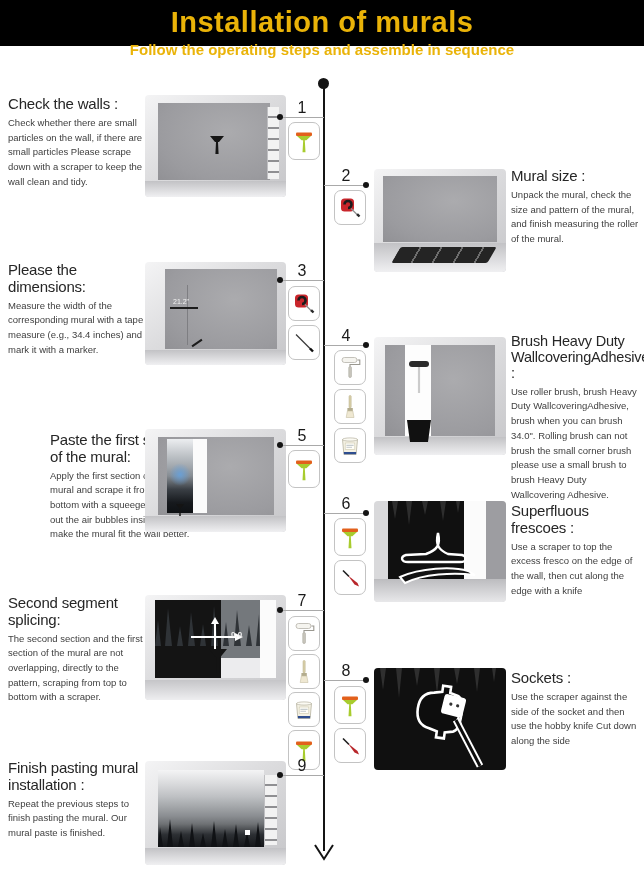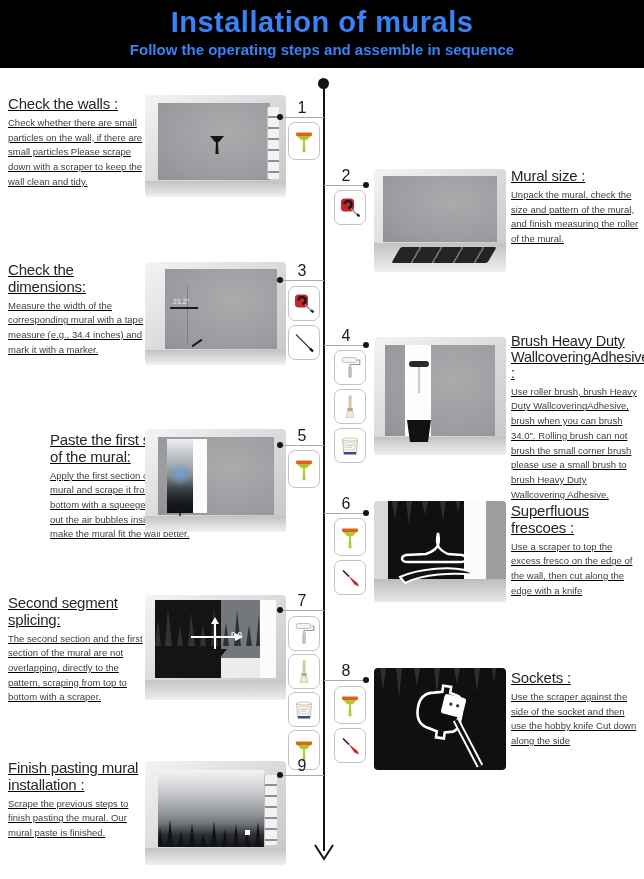--- a/index.html
+++ b/index.html
@@ -1,30 +1,30 @@
 <!DOCTYPE html>
 <html><head>
 <meta charset="utf-8">
 <style>
   html,body{margin:0;padding:0;background:#fff;}
   #canvas{position:relative;width:644px;height:879px;background:#fff;overflow:hidden;
           font-family:"Liberation Sans",sans-serif;}
   
-  .hdr{position:absolute;left:0;top:0;width:644px;height:68px;background:#000;color:#3b82f6;text-align:center;}
+  .hdr{position:absolute;left:0;top:0;width:644px;height:46px;background:#000;color:#eab308;text-align:center;}
   .hdr-title{font-size:29px;font-weight:700;letter-spacing:.5px;margin-top:6px;}
   .hdr-sub{font-size:15px;font-weight:700;margin-top:2px;}
   
   .timeline{position:absolute;left:323px;top:83px;width:2px;height:768px;background:#141414;}
   .tdot{position:absolute;left:318px;top:78px;width:11px;height:11px;border-radius:50%;background:#141414;}
   .tarrow{position:absolute;left:313px;top:843px;}
   .connector{position:absolute;height:1px;background:#a9a9a9;}
   .cdot{position:absolute;width:6px;height:6px;border-radius:50%;background:#141414;}
   .num{position:absolute;font-size:16px;color:#1a1a1a;width:30px;text-align:center;}
   
-  .tblock{position:absolute;text-decoration:underline;}
+  .tblock{position:absolute;}
   .step-heading{font-size:15px;line-height:1.12;color:#262626;letter-spacing:-.2px;}
   .step-body{font-size:9.5px;line-height:1.55;color:#404040;margin-top:3px;}
   
   .iconbox{position:absolute;width:32px;height:35px;border:1px solid #c3c3c3;border-radius:7px;background:#fff;
            display:flex;align-items:center;justify-content:center;box-sizing:border-box;}
   .iconbox svg{width:24px;height:27px;display:block;}
   
   .room{position:absolute;border-radius:4px;background:linear-gradient(145deg,#f4f4f5 0%,#dcdcde 45%,#c6c6c9 100%);overflow:hidden;}
   .wall{position:absolute;background:radial-gradient(ellipse at 62% 38%,#ababae 0%,#9b9b9f 70%,#919195 100%);}
   .floor{position:absolute;left:0;right:0;bottom:0;background:linear-gradient(180deg,#c2c2c5,#f0f0f2);}
@@ -86,21 +86,21 @@
     <div class="wall" style="left:9px;top:7px;right:9px;bottom:30px;"></div>
     <div class="floor" style="height:29px;"></div>
     <div style="position:absolute;left:22px;right:14px;bottom:9px;height:16px;background:repeating-linear-gradient(90deg,#242424 0 19px,#6d6d6d 19px 21px);transform:skewX(-30deg);border-radius:2px;"></div>
   </div>
   <div class="tblock" style="left:511px;top:168px;width:128px;">
     <div class="step-heading">Mural size :</div>
     <div class="step-body">Unpack the mural, check the size and pattern of the mural, and finish measuring the roller of the mural.</div>
   </div>
 
   <div class="tblock" style="left:8px;top:262px;width:140px;">
-    <div class="step-heading">Check the dimensions:</div>
+    <div class="step-heading">Please the dimensions:</div>
     <div class="step-body">Measure the width of the corresponding mural with a tape measure (e.g., 34.4 inches) and mark it with a marker.</div>
   </div>
   <div class="room" style="left:145px;top:262px;width:141px;height:103px;">
     <div class="wall" style="left:20px;top:7px;right:9px;bottom:16px;"></div>
     <div class="floor" style="height:15px;"></div>
     <div style="position:absolute;left:42px;top:23px;width:1px;height:60px;background:#7e7e82;"></div>
     <span class="imglabel" style="left:28px;top:36px;">21.2"</span>
     <div style="position:absolute;left:25px;top:45px;width:28px;height:2px;background:#1c1c1c;"></div>
     <div style="position:absolute;left:46px;top:80px;width:12px;height:2px;background:#1c1c1c;transform:rotate(-35deg);"></div>
   </div>
@@ -316,21 +316,21 @@
       <path d="M64 42 L88 88" stroke="#0d0d0d" stroke-width="3" fill="none"></path>
     </svg>
   </div>
   <div class="tblock" style="left:511px;top:670px;width:128px;">
     <div class="step-heading">Sockets :</div>
     <div class="step-body">Use the scraper against the side of the socket and then use the hobby knife Cut down along the side</div>
   </div>
 
   <div class="tblock" style="left:8px;top:760px;width:140px;">
     <div class="step-heading">Finish pasting mural installation :</div>
-    <div class="step-body">Scrape the previous steps to finish pasting the mural. Our mural paste is finished.</div>
+    <div class="step-body">Repeat the previous steps to finish pasting the mural. Our mural paste is finished.</div>
   </div>
   <div class="room" style="left:145px;top:761px;width:141px;height:104px;">
     <div style="position:absolute;left:13px;top:9px;right:22px;bottom:18px;background:
       linear-gradient(180deg,#f4f4f5 0%,#d9dadc 18%,#bfc1c4 34%,#a3a6a9 48%,#8a8d91 60%,#6f7275 70%,#2c2f33 84%,#141619 100%);">
       <svg style="position:absolute;left:0;bottom:0;" width="106" height="34">
         <polygon points="0,34 2,14 5,34 9,34 12,6 15,34 20,34 23,18 26,34 31,34 34,10 37,34 42,34 45,20 48,34 53,34 56,8 59,34 64,34 67,16 70,34 75,34 78,11 81,34 86,34 89,19 92,34 97,34 100,9 103,34 106,34" fill="#101215"></polygon>
       </svg>
       <div style="position:absolute;right:14px;bottom:12px;width:5px;height:5px;background:#fff;"></div>
     </div>
     <div class="floor" style="height:17px;"></div>

